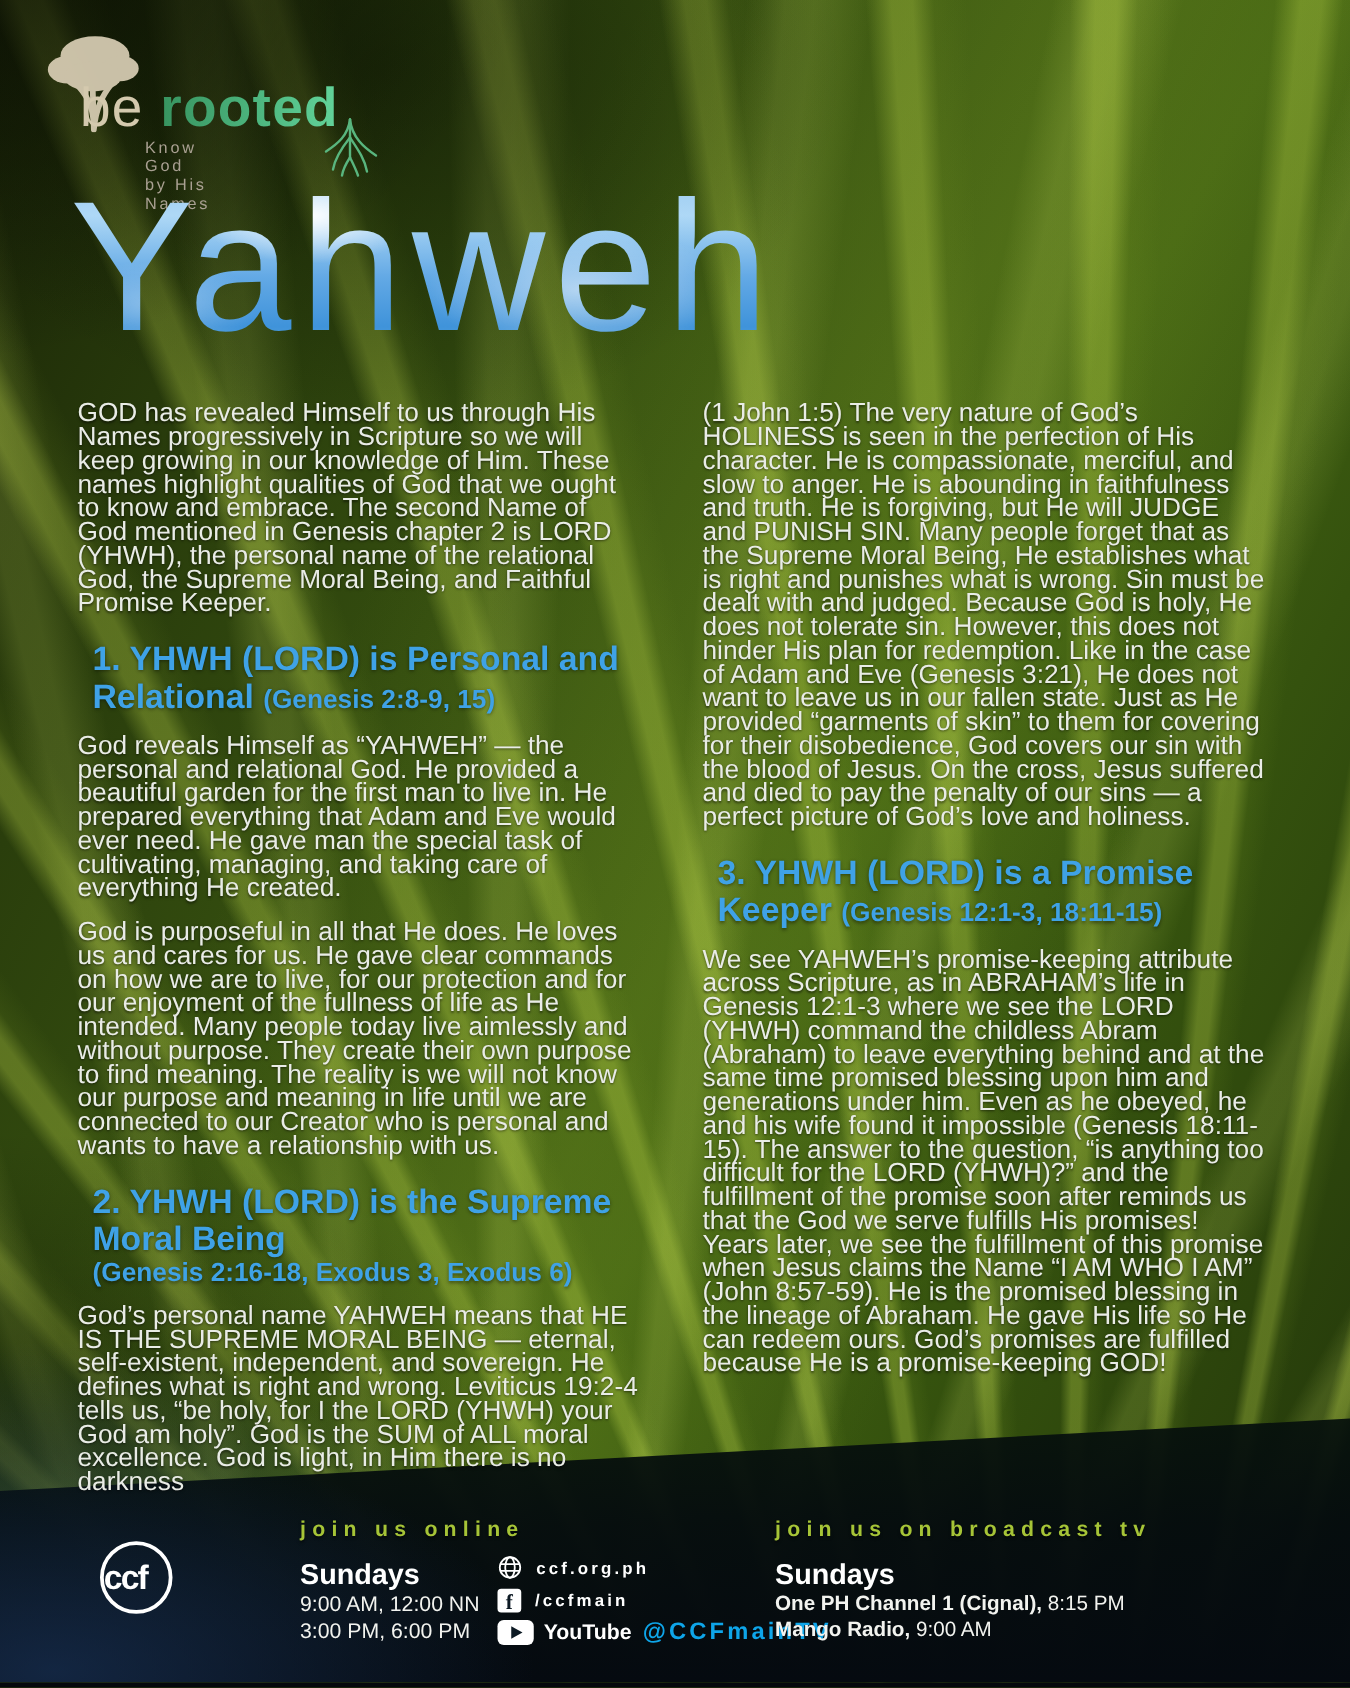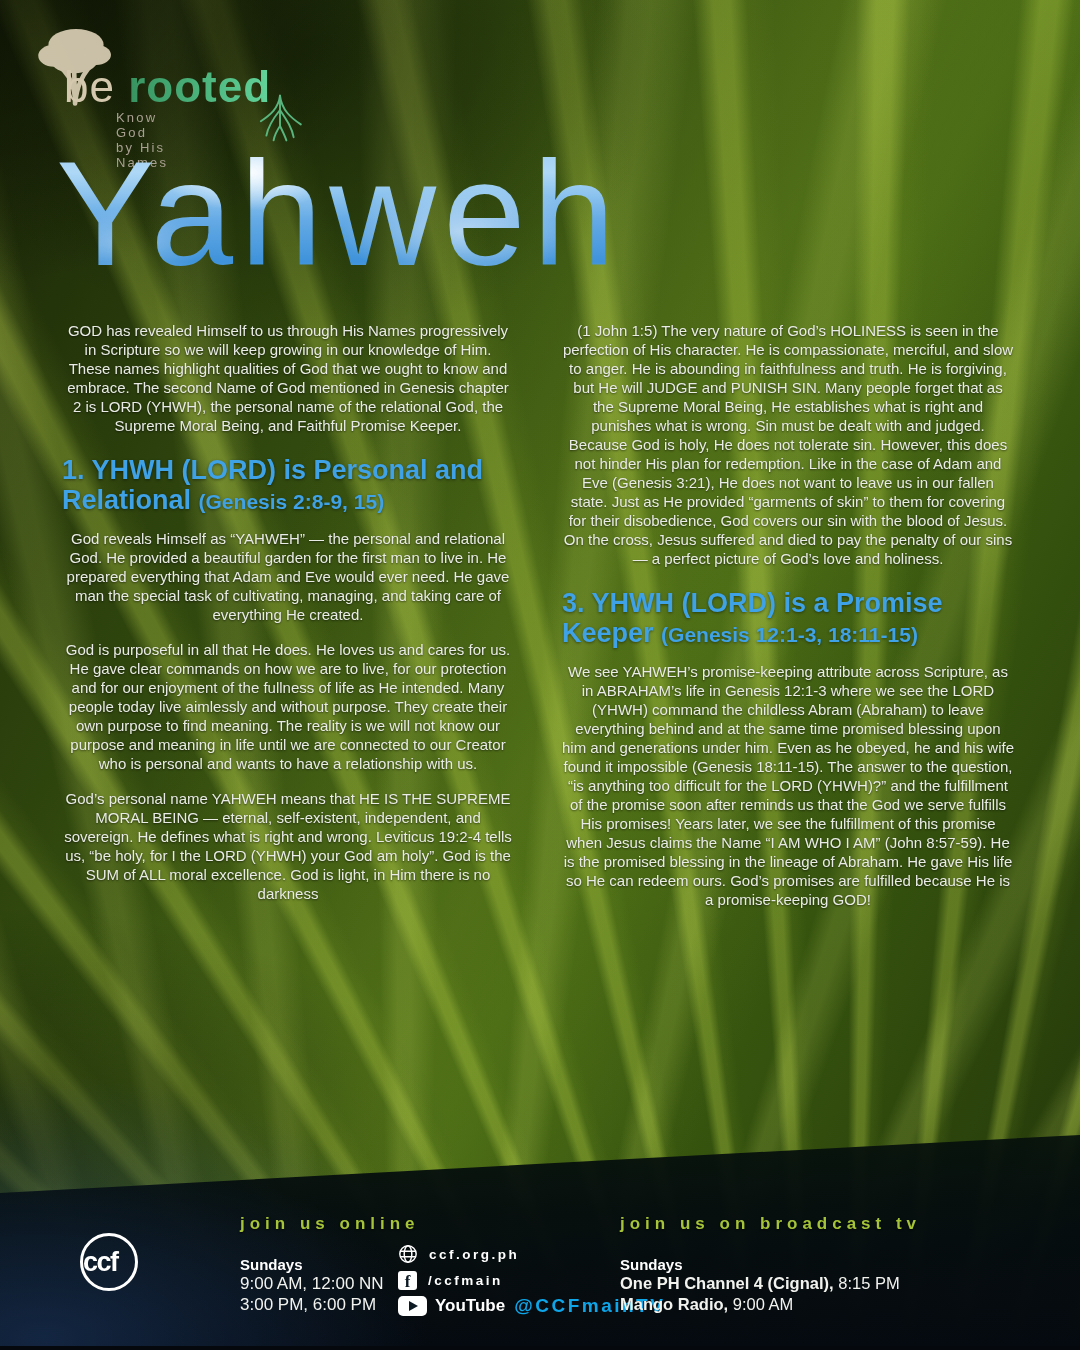--- a/index.html
+++ b/index.html
@@ -55,38 +55,38 @@
   }
   .subtitle{
     position:absolute;left:62px;top:278px;font-size:21px;font-weight:700;
     letter-spacing:4.5px;color:#b7d4ec;text-shadow:0 1px 3px rgba(0,0,0,.4);
   }
 
   
   .col{position:absolute;top:321px;width:452px;}
   .col-left{left:62px;}
   .col-right{left:562px;}
-  .body-p{font-size:15px;line-height:19px;margin:0 0 16px;text-shadow:0 1px 2px rgba(0,0,0,.55);text-align:center;}
+  .body-p{font-size:21px;line-height:19px;margin:0 0 16px;text-shadow:0 1px 2px rgba(0,0,0,.55);}
   .sec-h{
     color:#3fa2e6;font-weight:700;font-size:27px;line-height:30px;
-    margin:20px 0 12px;text-shadow:0 1px 3px rgba(0,0,0,.45);
+    margin:20px 12px 12px;text-shadow:0 1px 3px rgba(0,0,0,.45);
   }
   .sec-h:first-child{margin-top:0;}
   .ref{font-size:21px;}
   .ref-block{display:block;font-size:21px;line-height:25px;}
 
   
   .ccf-circle{
     position:absolute;left:80px;top:1233px;width:58px;height:58px;border:3.5px solid #fff;
     border-radius:50%;display:flex;align-items:center;justify-content:flex-start;
   }
   .ccf-circle span{font-size:27px;font-weight:700;letter-spacing:-1.5px;color:#fff;}
   .accent-h{font-size:17px;font-weight:700;letter-spacing:5px;color:#a6c437;text-shadow:0 1px 2px rgba(0,0,0,.5);}
   .online{position:absolute;left:240px;top:1214px;}
-  .online .day,.broadcast .day{font-size:15px;font-weight:700;margin-top:22px;color:#fff;}
+  .online .day,.broadcast .day{font-size:23px;font-weight:700;margin-top:12px;color:#fff;}
   .online .times{font-size:17px;line-height:21px;color:#f2f3ef;}
   .links{position:absolute;left:398px;top:1241px;}
   .link-row{display:flex;align-items:center;height:26px;}
   .link-row .lbl{font-size:13.5px;font-weight:700;letter-spacing:2.5px;color:#fff;margin-left:11px;}
   .yt-word{font-size:17px;font-weight:700;letter-spacing:0;color:#fff;margin-left:8px;}
   .yt-handle{font-size:19px;font-weight:700;letter-spacing:2.5px;color:#0ea5e9;margin-left:9px;text-align:center;}
   .broadcast{position:absolute;left:620px;top:1214px;}
   .b-row{font-size:16.5px;line-height:21px;color:#f2f3ef;}
   .b-row .chan{font-weight:700;}
   .fb-box{width:19px;height:19px;background:#fff;border-radius:3px;display:flex;align-items:flex-end;justify-content:center;overflow:hidden;}
@@ -134,20 +134,24 @@
   <div class="col col-left">
     <p class="body-p">GOD has revealed Himself to us through His Names progressively in Scripture so we will keep growing in our knowledge of Him. These names highlight qualities of God that we ought to know and embrace. The second Name of God mentioned in Genesis chapter 2 is LORD (YHWH), the personal name of the relational God, the Supreme Moral Being, and Faithful Promise Keeper.</p>
 
     <h2 class="sec-h">
       <span>1. YHWH (LORD) is Personal and Relational</span>
       <span class="ref">(Genesis 2:8-9, 15)</span>
     </h2>
     <p class="body-p">God reveals Himself as “YAHWEH” — the personal and relational God. He provided a beautiful garden for the first man to live in. He prepared everything that Adam and Eve would ever need. He gave man the special task of cultivating, managing, and taking care of everything He created.</p>
     <p class="body-p">God is purposeful in all that He does. He loves us and cares for us. He gave clear commands on how we are to live, for our protection and for our enjoyment of the fullness of life as He intended. Many people today live aimlessly and without purpose. They create their own purpose to find meaning. The reality is we will not know our purpose and meaning in life until we are connected to our Creator who is personal and wants to have a relationship with us.</p>
 
+    <h2 class="sec-h">
+      <span>2. YHWH (LORD) is the Supreme Moral Being</span>
+      <span class="ref-block">(Genesis 2:16-18, Exodus 3, Exodus 6)</span>
+    </h2>
     <p class="body-p">God’s personal name YAHWEH means that HE IS THE SUPREME MORAL BEING — eternal, self-existent, independent, and sovereign. He defines what is right and wrong. Leviticus 19:2-4 tells us, “be holy, for I the LORD (YHWH) your God am holy”. God is the SUM of ALL moral excellence. God is light, in Him there is no darkness</p>
   </div>
 
   <div class="col col-right">
     <p class="body-p">(1 John 1:5) The very nature of God’s HOLINESS is seen in the perfection of His character. He is compassionate, merciful, and slow to anger. He is abounding in faithfulness and truth. He is forgiving, but He will JUDGE and PUNISH SIN. Many people forget that as the Supreme Moral Being, He establishes what is right and punishes what is wrong. Sin must be dealt with and judged. Because God is holy, He does not tolerate sin. However, this does not hinder His plan for redemption. Like in the case of Adam and Eve (Genesis 3:21), He does not want to leave us in our fallen state. Just as He provided “garments of skin” to them for covering for their disobedience, God covers our sin with the blood of Jesus. On the cross, Jesus suffered and died to pay the penalty of our sins — a perfect picture of God’s love and holiness.</p>
 
     <h2 class="sec-h">
       <span>3. YHWH (LORD) is a Promise Keeper</span>
       <span class="ref">(Genesis 12:1-3, 18:11-15)</span>
     </h2>
@@ -188,21 +192,21 @@
         </div>
       <span class="yt-word">YouTube</span>
       <span class="yt-handle">@CCFmainTV</span>
     </div>
   </div>
 
   <div class="broadcast">
     <div class="accent-h">join us on broadcast tv</div>
     <div class="day">Sundays</div>
     <div class="b-row">
-      <span class="chan">One PH Channel 4 (Cignal),</span>
+      <span class="chan">One PH Channel 1 (Cignal),</span>
       <span>8:15 PM</span>
     </div>
     <div class="b-row">
       <span class="chan">Mango Radio,</span>
       <span>9:00 AM</span>
     </div>
   </div>
 </div>
 
 </body></html>

